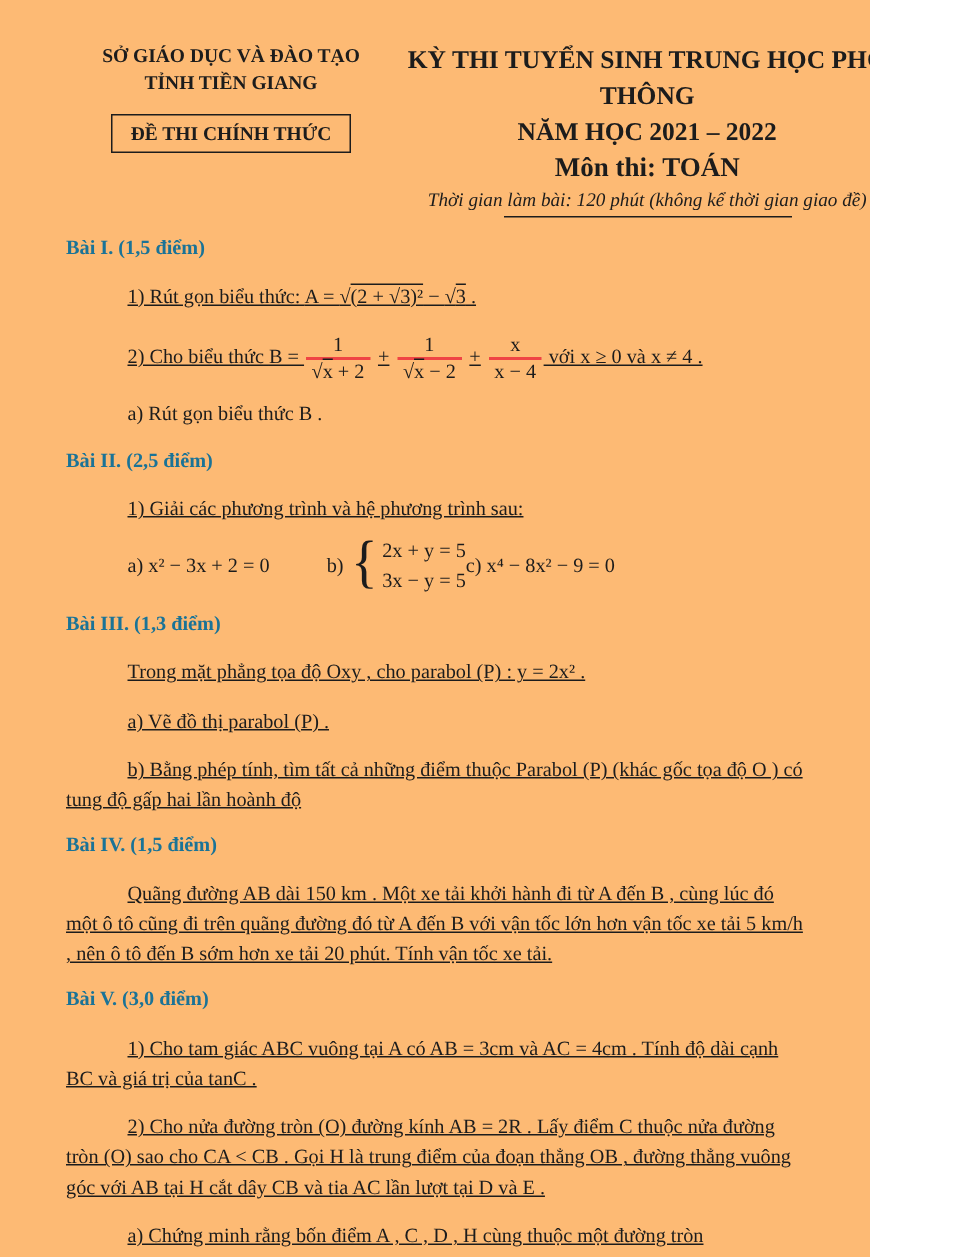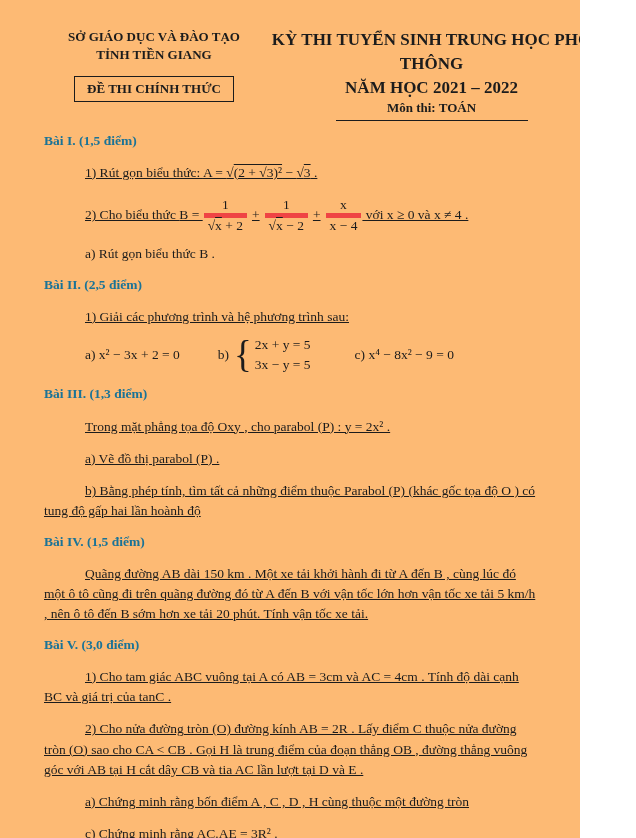--- a/index.html
+++ b/index.html
@@ -13,41 +13,41 @@
   
   .header { display:flex; justify-content:space-between; align-items:flex-start; }
   .hleft  { width:220px; text-align:center; flex:0 0 auto; }
   .hleft .hline { font-weight:bold; font-size:13px; line-height:1.35; }
   .badge {
     display:inline-block; border:1.5px solid #1c1c1c;
     padding:2px 12px; font-weight:bold; font-size:13px; margin-top:13px;
   }
   .hright { width:335px; text-align:center; flex:0 0 auto; }
   .hright .hline { font-weight:bold; font-size:17px; line-height:1.4; }
-  .hright .subject { font-weight:bold; font-size:13px; line-height:1.4;text-align:center; }
+  .hright .subject { font-weight:bold; font-size:18px; line-height:1.4;text-align:center; }
   .hright .duration { font-style:italic; font-size:12.8px; line-height:1.4; }
   .hrule { width:192px; border-top:1.3px solid #1c1c1c; margin:2px auto 0 auto; height:0; }
 
   
   .sec-title { color:var(--heading,#1a7397); font-weight:bold; margin-top:10px; }
   .mt-lg { }
   .para { margin-top:12px;text-decoration:underline; }
   .pl { padding-left:41px; }
   .ti { text-indent:41px; }
   .row { display:flex; align-items:center; margin-top:8px; }
 
   
   .math { white-space:nowrap; }
   .obar { text-decoration:overline; }
   .frac {
     display:inline-flex; flex-direction:column; text-align:center;
     vertical-align:middle; line-height:1.2; margin:2px 1px;
   }
   .frac .num { padding:0 4px; display:block; }
-  .frac .den { padding:0 4px; display:block; border-top:5px solid #ef4444; }
+  .frac .den { padding:0 4px; display:block; border-top:2px solid #ef4444; }
   .op { margin:0 4px; }
   .sys { display:inline-flex; align-items:center; }
   .brace { font-size:37px; font-weight:400; line-height:1; margin:0 3px 2px 5px; transform:scaleY(1.05); }
   .sysrows { display:inline-flex; flex-direction:column; line-height:1.45; text-align:left; }
 
   
   .endline { text-align:center; color:var(--heading,#1a7397); font-weight:bold; margin-top:12px; }
 </style>
 </head>
 <body>
@@ -57,20 +57,21 @@
   <div class="header">
     <div class="hleft">
       <div class="hline">SỞ GIÁO DỤC VÀ ĐÀO TẠO</div>
       <div class="hline">TỈNH TIỀN GIANG</div>
       <div><span class="badge">ĐỀ THI CHÍNH THỨC</span></div>
     </div>
     <div class="hright">
       <div class="hline">KỲ THI TUYỂN SINH TRUNG HỌC PHỔ THÔNG</div>
       <div class="hline">NĂM HỌC 2021 – 2022</div>
       <div class="subject">Môn thi: TOÁN</div>
+      <div class="duration">Thời gian làm bài: 120 phút (không kể thời gian giao đề)</div>
       <div class="hrule"></div>
     </div>
   </div>
 
   <div>
     <div class="sec-title mt-lg">Bài I. (1,5 điểm)</div>
 
     <div class="para pl math">
       <span>1) Rút gọn biểu thức:  </span><span><span>A = </span><span class="radical">√</span><span class="obar">(2 + √3)²</span><span> − </span><span class="radical">√</span><span class="obar">3</span><span> .</span></span>
     </div>
@@ -99,21 +100,21 @@
     <div class="row math">
       <span class="pl">a) x² − 3x + 2 = 0</span>
       <span class="sys" style="margin-left:38px;">
         <span>b) </span>
         <span class="brace">{</span>
         <span class="sysrows">
           <span>2x + y = 5</span>
           <span>3x − y = 5</span>
         </span>
       </span>
-      <span style="margin-left:44px;">c) x⁴ − 8x² − 9 = 0</span>
+      <span style="">c) x⁴ − 8x² − 9 = 0</span>
     </div>
   </div>
 
   <div>
     <div class="sec-title">Bài III. (1,3 điểm)</div>
     <div class="para pl">Trong mặt phẳng tọa độ Oxy , cho parabol (P) : y = 2x² .</div>
     <div class="para pl">a) Vẽ đồ thị parabol (P) .</div>
     <div class="para ti">b) Bằng phép tính, tìm tất cả những điểm thuộc Parabol (P) (khác gốc tọa độ O ) có tung độ gấp hai lần hoành độ</div>
   </div>
 

